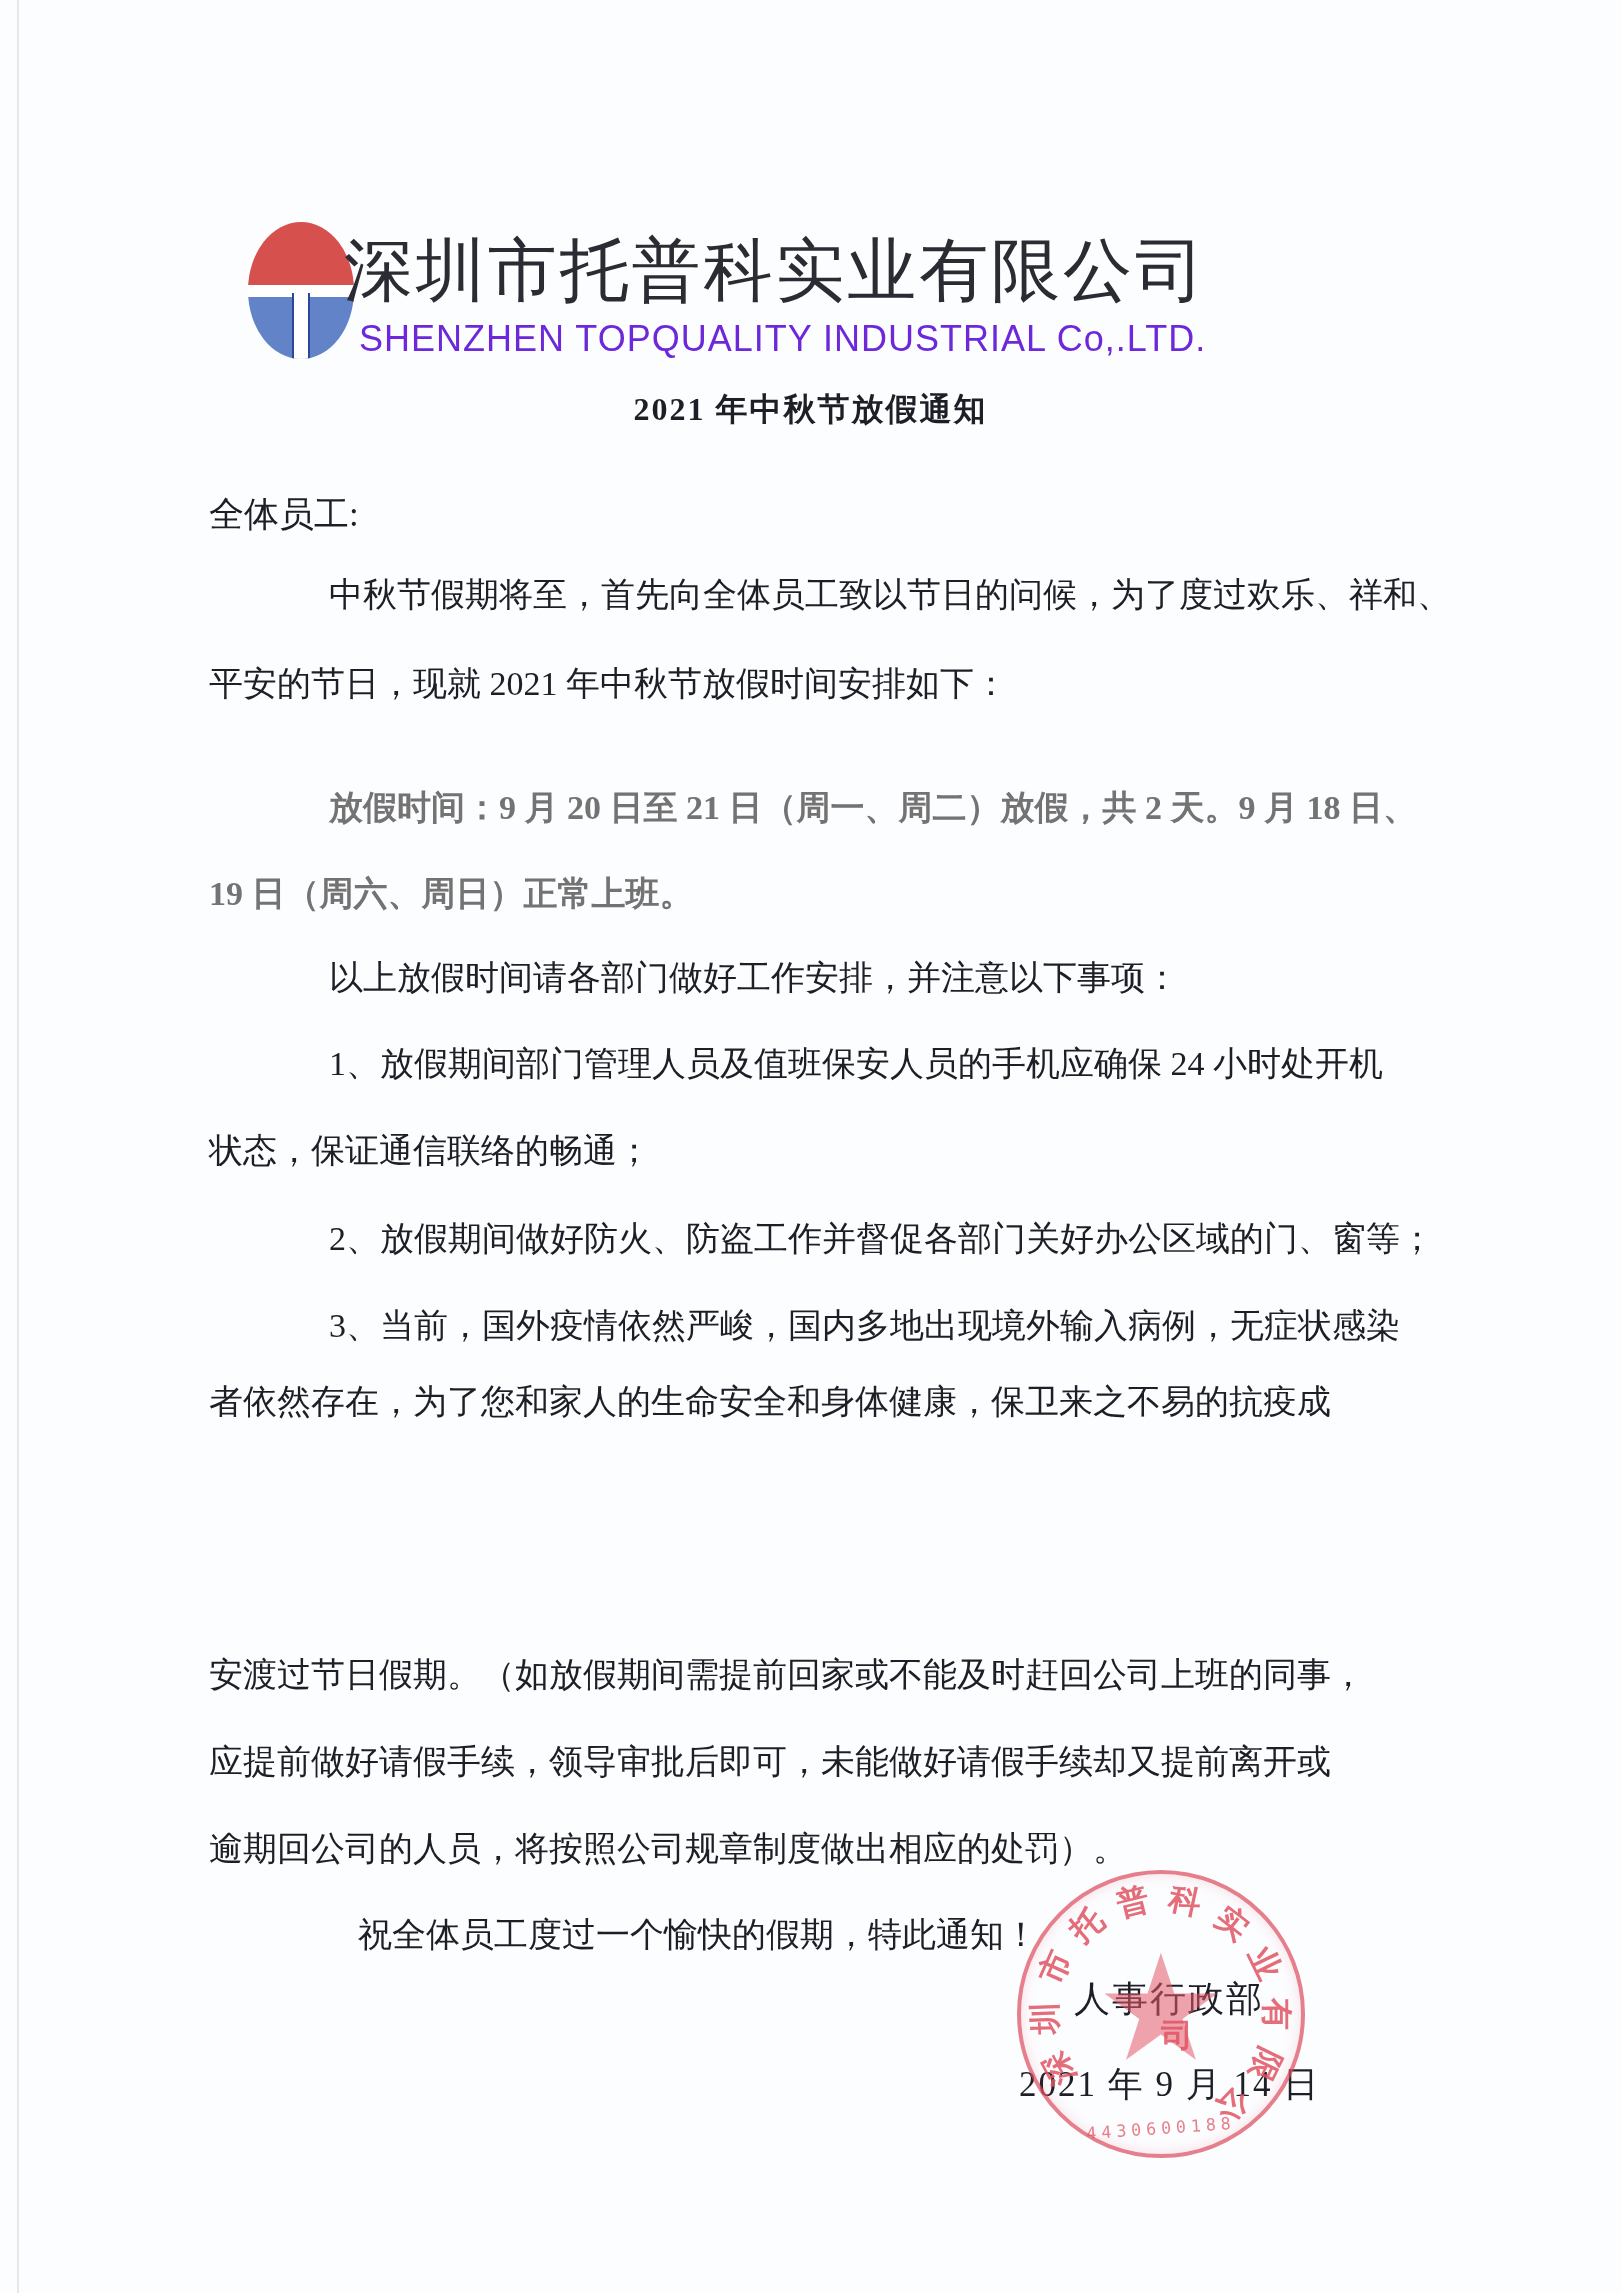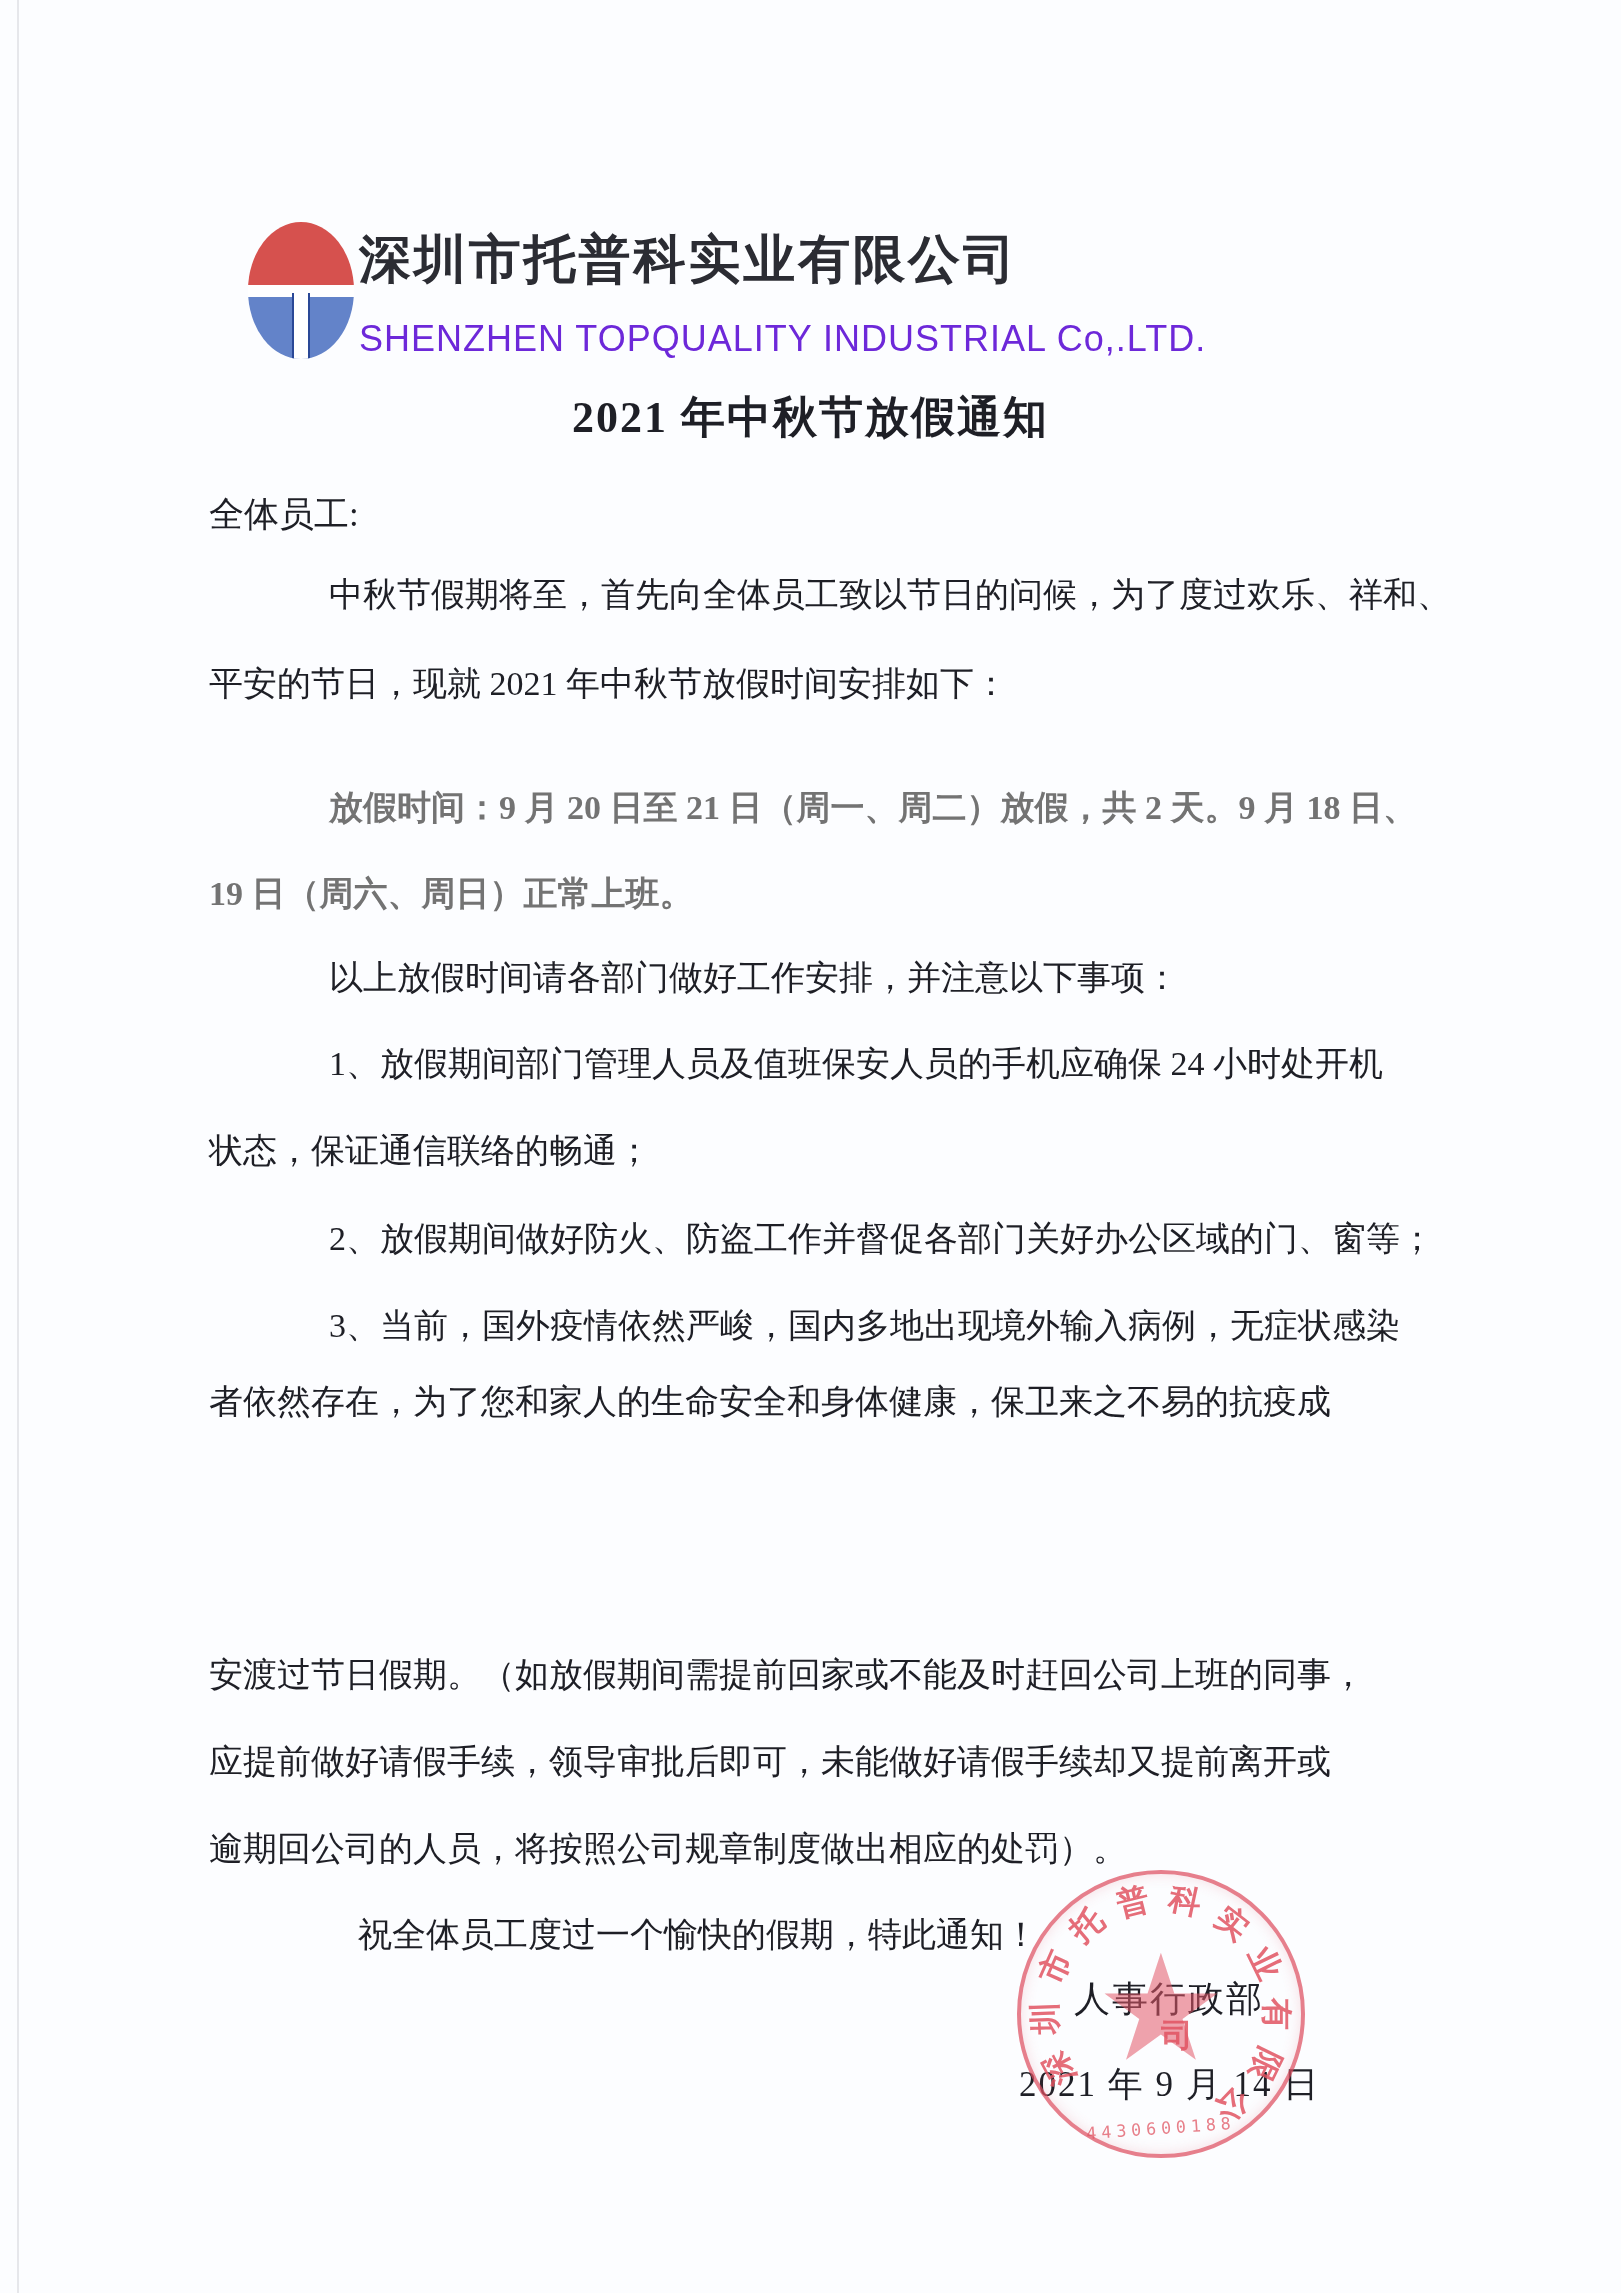--- a/index.html
+++ b/index.html
@@ -22,32 +22,32 @@
   }
   .logo .half-red{position:absolute;left:0;top:0;width:100%;height:46%;background:#d6514e;}
   .logo .band-white{position:absolute;left:0;top:46%;width:100%;height:9%;background:#ffffff;}
   .logo .half-blue{position:absolute;left:0;top:55%;width:100%;height:45%;background:#6383c9;}
   .logo .stem{
     position:absolute;left:calc(50% - 8.8px);top:52%;width:17.6px;height:48%;
     background:#ffffff;border-left:2.9px solid #2a4896;border-right:2.9px solid #2a4896;
     box-sizing:border-box;
   }
   .company-cn{
-    position:absolute;left:359px;top:225px;width:882px;
-    font-size:52px;font-weight:bold;letter-spacing:2.9px;color:#2b2c33;
+    position:absolute;left:344px;top:225px;width:882px;
+    font-size:69px;font-weight:normal;letter-spacing:2.9px;color:#2b2c33;
     white-space:nowrap;
   }
   .company-en{
     position:absolute;left:359px;top:318px;width:882px;
     font-family:"Liberation Sans","DejaVu Sans",sans-serif;
     font-size:36px;letter-spacing:1px;color:#6d28d9;white-space:nowrap;
   }
   .doc-title{
     position:absolute;left:203px;top:388px;width:1215px;
-    text-align:center;font-size:44px;font-weight:bold;letter-spacing:2px;
+    text-align:center;font-size:32px;font-weight:bold;letter-spacing:2px;
   }
   
   .line{
     position:absolute;left:209px;width:1220px;
     font-size:34px;line-height:43px;white-space:nowrap;z-index:2;
   }
   .ind{text-indent:120px;}
   .ind-lg{text-indent:149px;}
   .red{color:#737373;font-weight:bold;}
   .salut{font-size:35px;font-weight:normal;}

